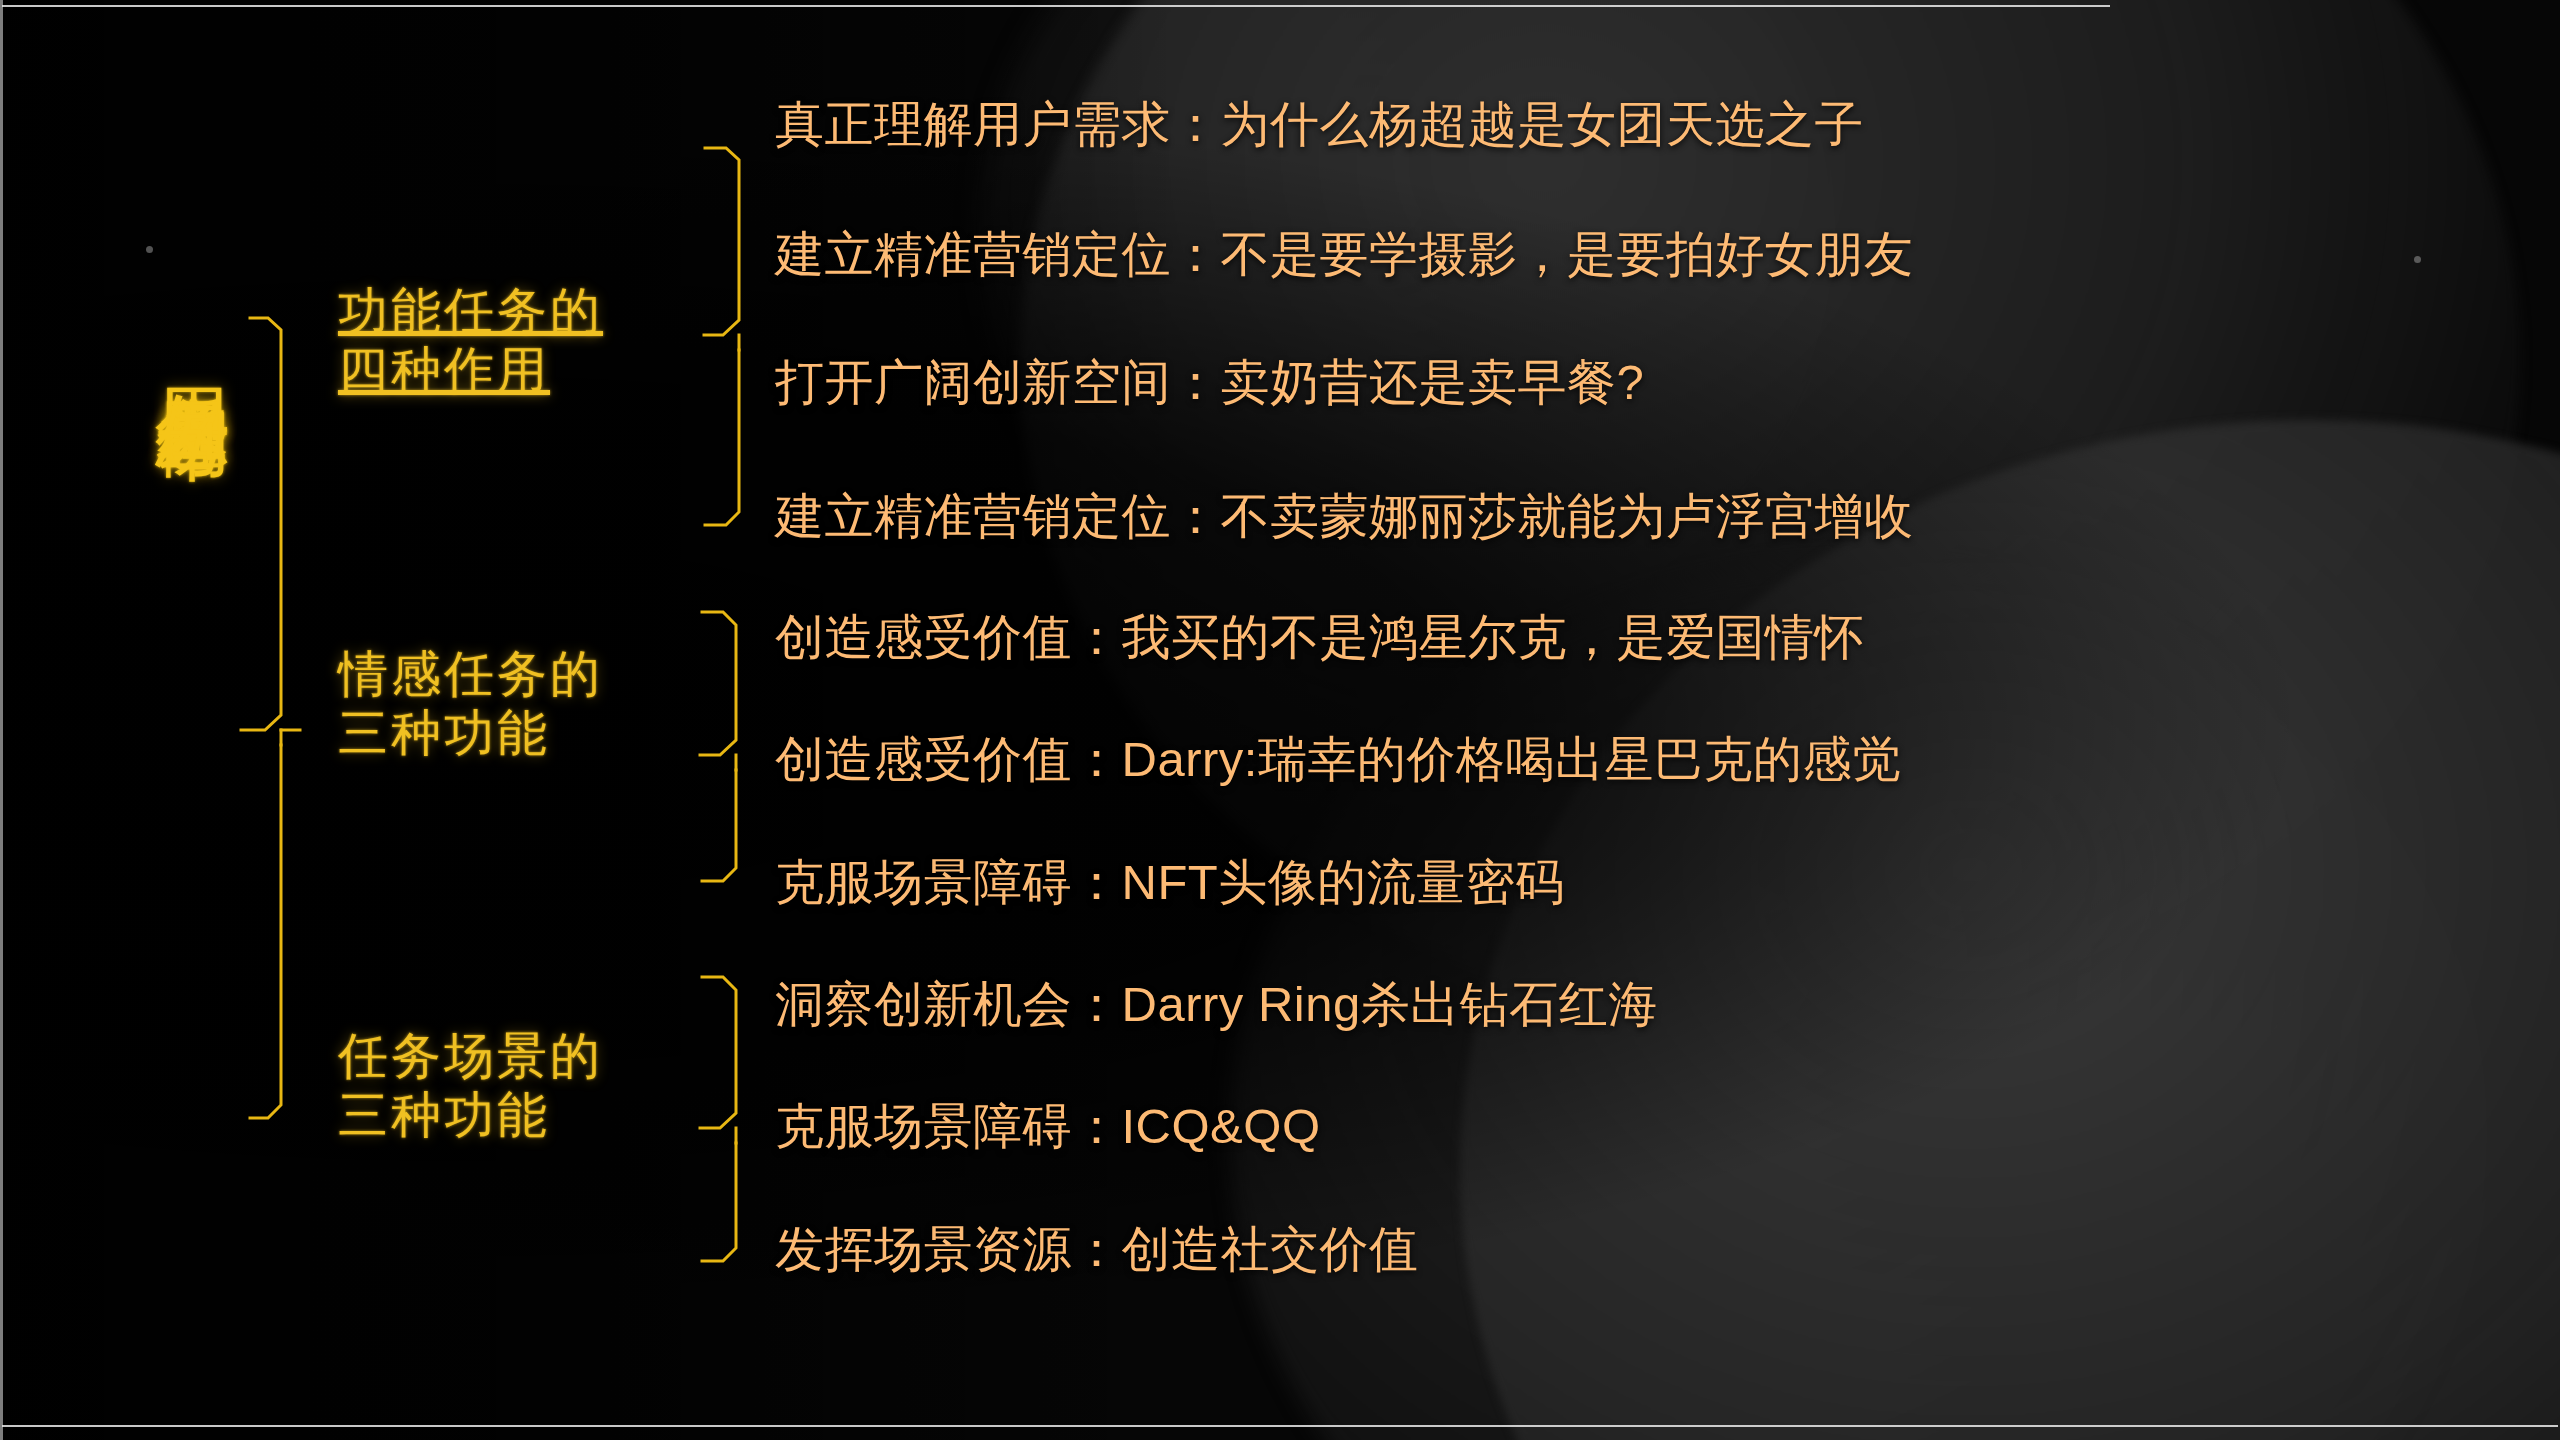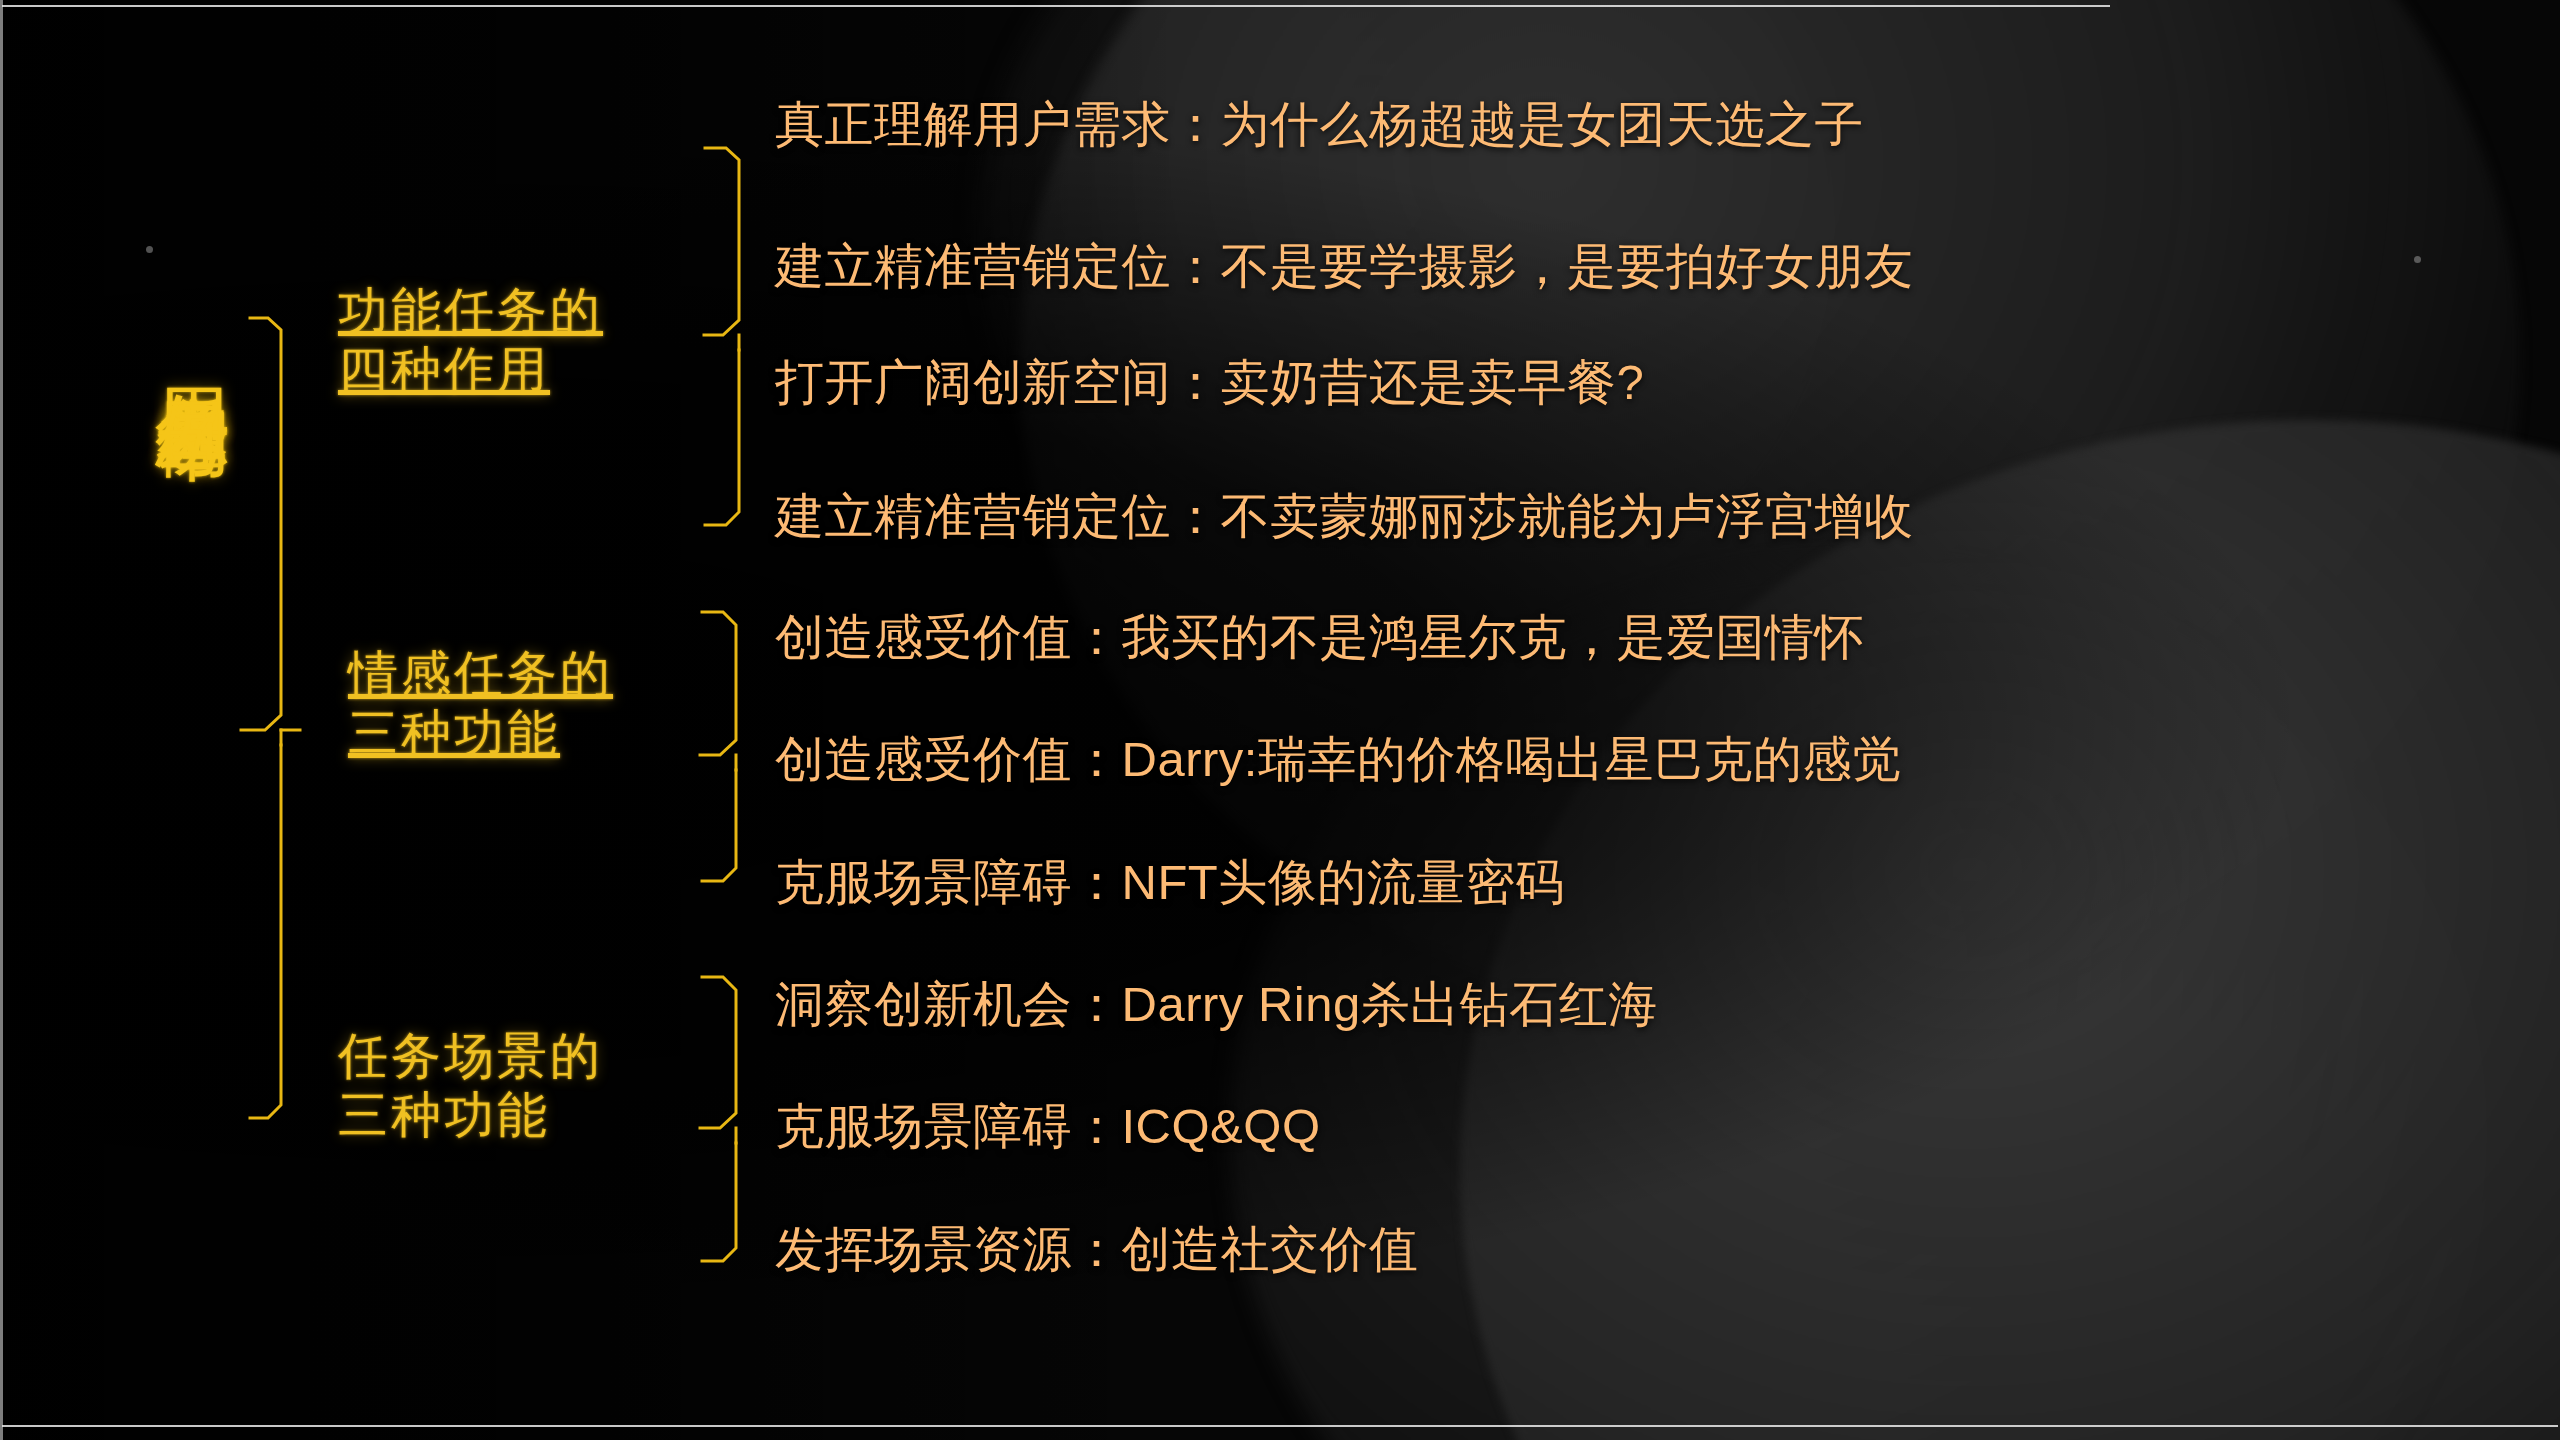--- a/index.html
+++ b/index.html
@@ -134,21 +134,21 @@
     color: #F0C022;
     font-size: 50px;
     line-height: 1.18;
     letter-spacing: 3px;
     font-weight: 400;
     white-space: nowrap;
     text-shadow: 0 0 13px rgba(240,192,34,0.42), 0 0 3px rgba(240,192,34,0.75);
   }
   .branch-label .l2 { display: block; }
   #branch-0 { left: 338px; top: 282px; text-decoration: underline; }
-  #branch-1 { left: 348px; top: 645px; text-decoration: underline; }
+  #branch-1 { left: 338px; top: 645px; }
   #branch-2 { left: 338px; top: 1027px; }
 
   
   .leaf {
     position: absolute;
     left: 775px;
     color: #fdba74;
     font-size: 49px;
     line-height: 1.0;
     letter-spacing: 0.5px;
@@ -205,21 +205,21 @@
   <div class="branch-label" id="branch-1">
     <span class="l1">情感任务的</span>
     <span class="l2">三种功能</span>
   </div>
   <div class="branch-label" id="branch-2">
     <span class="l1">任务场景的</span>
     <span class="l2">三种功能</span>
   </div>
 
   <div class="leaf" style="top:100px">真正理解用户需求：为什么杨超越是女团天选之子</div>
-  <div class="leaf" style="top:242px">建立精准营销定位：不是要学摄影，是要拍好女朋友</div>
+  <div class="leaf" style="top:230px">建立精准营销定位：不是要学摄影，是要拍好女朋友</div>
   <div class="leaf" style="top:358px">打开广阔创新空间：卖奶昔还是卖早餐?</div>
   <div class="leaf" style="top:492px">建立精准营销定位：不卖蒙娜丽莎就能为卢浮宫增收</div>
   <div class="leaf" style="top:613px">创造感受价值：我买的不是鸿星尔克，是爱国情怀</div>
   <div class="leaf" style="top:735px">创造感受价值：Darry:瑞幸的价格喝出星巴克的感觉</div>
   <div class="leaf" style="top:858px">克服场景障碍：NFT头像的流量密码</div>
   <div class="leaf" style="top:980px">洞察创新机会：Darry Ring杀出钻石红海</div>
   <div class="leaf" style="top:1102px">克服场景障碍：ICQ&amp;QQ</div>
   <div class="leaf" style="top:1225px">发挥场景资源：创造社交价值</div>
 
 </div>

